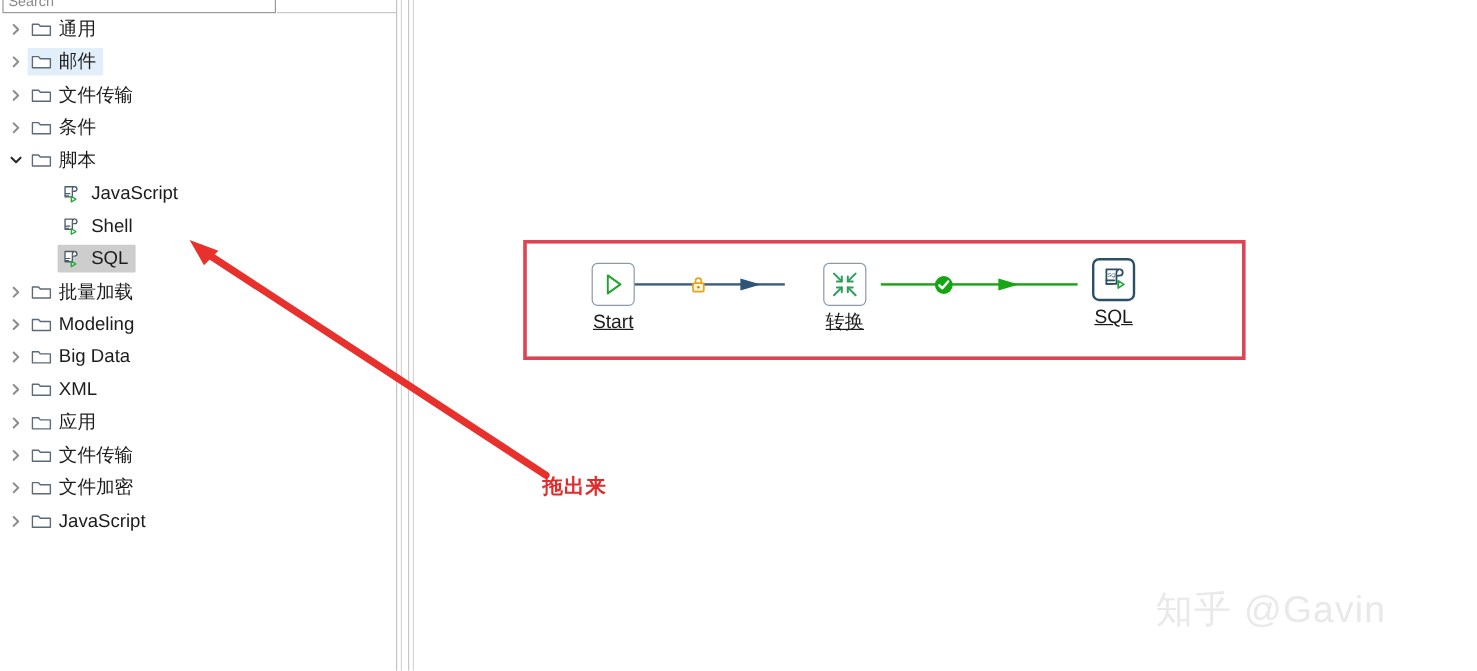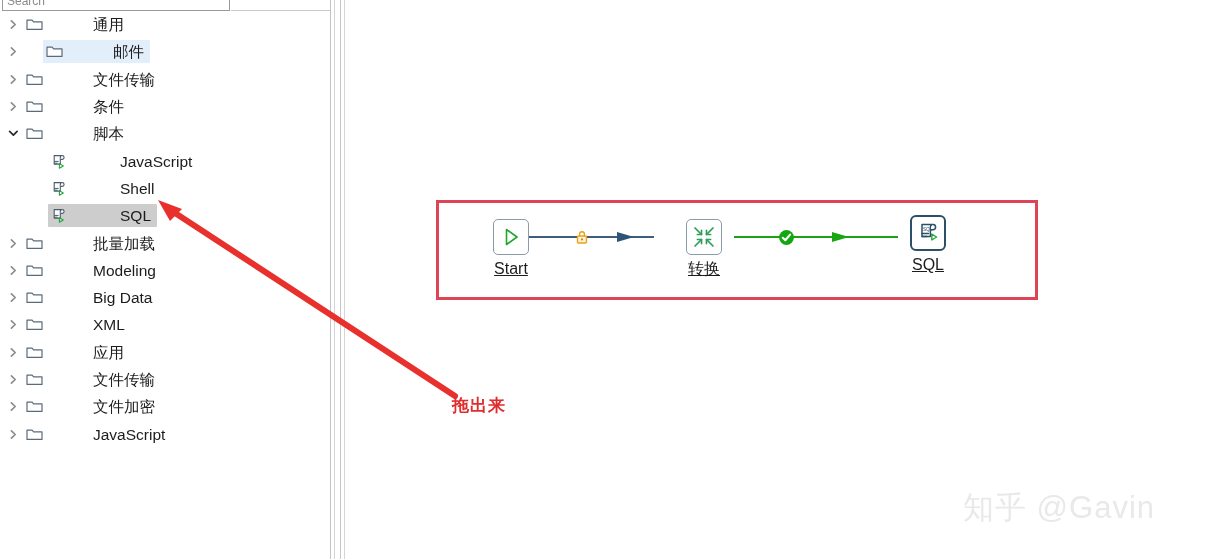--- a/index.html
+++ b/index.html
@@ -62,23 +62,22 @@
     padding-left: 3px;
     white-space: nowrap;
   }
   .tree-row.indent { padding-left: 48px; }
   .tree-row .hit {
     display: inline-flex;
     align-items: center;
     height: 23px;
     padding: 0 6px 0 0;
     border-radius: 1px;
-    gap: 44px;
-  }
-  .tree-row.hovered .hit { background: #e3eefb; margin-left: 20px; }
+  }
+  .tree-row.hovered .hit { background: #e3eefb; }
   .tree-row.selected .hit { background: #cdcdcd; }
 
   .twisty {
     width: 20px;
     flex: 0 0 20px;
     display: flex;
     align-items: center;
     justify-content: center;
     color: #8d8d8d;
   }

